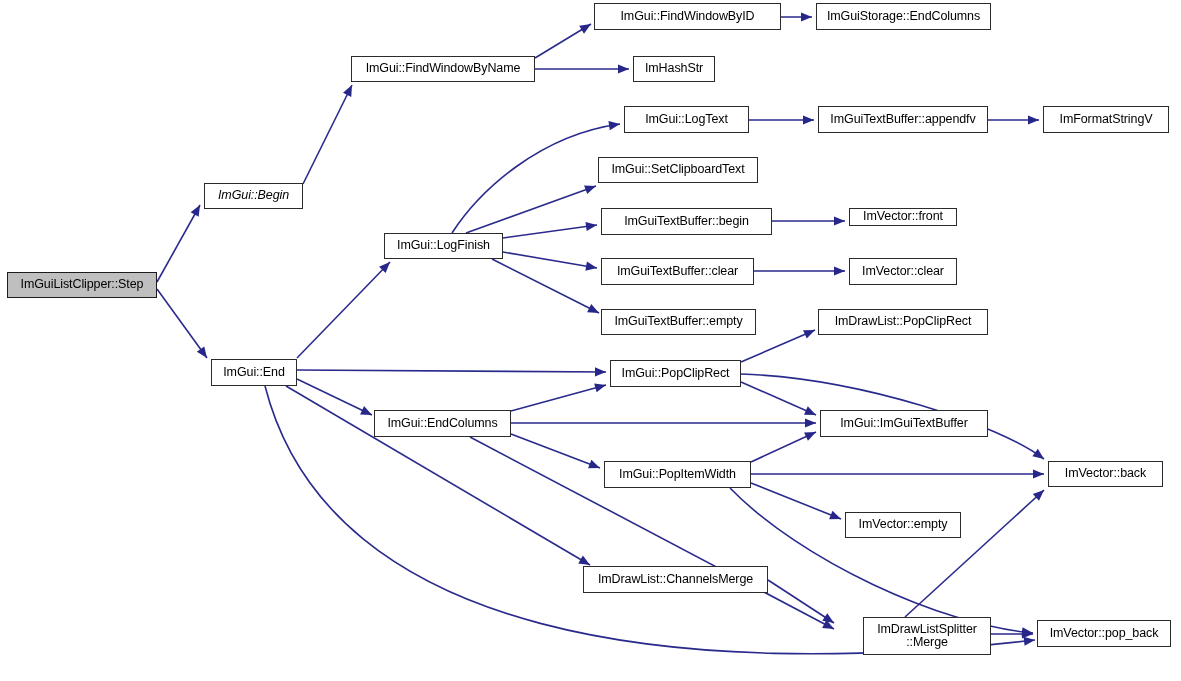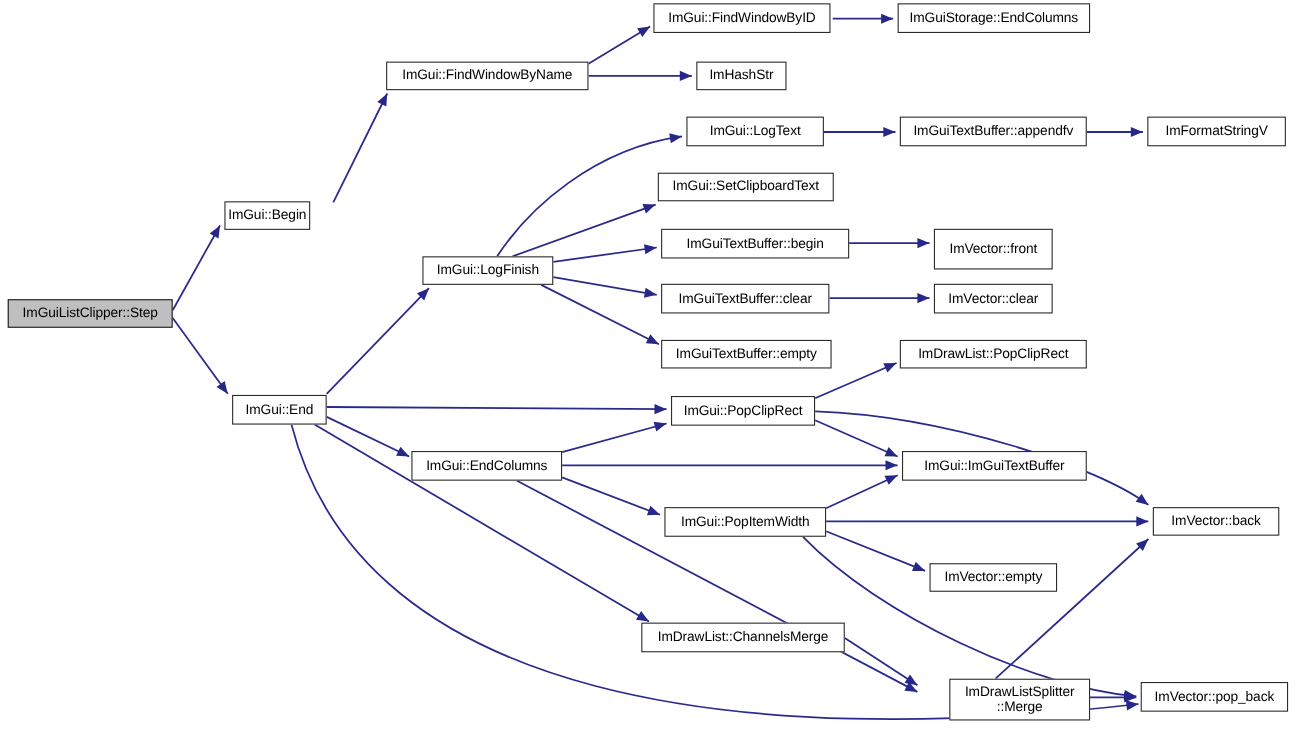--- a/index.html
+++ b/index.html
@@ -128,38 +128,38 @@
       <polygon points="0,0 -11,-4.6 -11,4.6" class="edge-head" fill="#2a2a8c" transform="translate(1033.00,633.00) rotate(5.60)"></polygon>
       <path d="M768,580 L834,623" class="edge-path" stroke="#2a2a8c"></path>
       <polygon points="0,0 -11,-4.6 -11,4.6" class="edge-head" fill="#2a2a8c" transform="translate(834.00,623.00) rotate(33.08)"></polygon>
       <path d="M966,634 L1033,634" class="edge-path" stroke="#2a2a8c"></path>
       <polygon points="0,0 -11,-4.6 -11,4.6" class="edge-head" fill="#2a2a8c" transform="translate(1033.00,634.00) rotate(0.00)"></polygon>
       <path d="M905,617 L1044,490" class="edge-path" stroke="#2a2a8c"></path>
       <polygon points="0,0 -11,-4.6 -11,4.6" class="edge-head" fill="#2a2a8c" transform="translate(1044.00,490.00) rotate(-42.42)"></polygon>
     </svg>
   <div id="nodes-layer">
       <div class="node-box highlight" style="left: 7px; top: 272px; width: 150px; height: 26px;"><span class="node-label">ImGuiListClipper::Step</span></div>
-      <div class="node-box" style="left: 204px; top: 183px; width: 78px; height: 26px;"><span class="node-label">ImGui::Begin</span></div>
+      <div class="node-box" style="left: 204px; top: 183px; width: 99px; height: 26px; font-style: italic;"><span class="node-label">ImGui::Begin</span></div>
       <div class="node-box" style="left: 211px; top: 359px; width: 86px; height: 27px;"><span class="node-label">ImGui::End</span></div>
       <div class="node-box" style="left: 351px; top: 56px; width: 184px; height: 26px;"><span class="node-label">ImGui::FindWindowByName</span></div>
       <div class="node-box" style="left: 384px; top: 233px; width: 119px; height: 26px;"><span class="node-label">ImGui::LogFinish</span></div>
       <div class="node-box" style="left: 374px; top: 410px; width: 137px; height: 27px;"><span class="node-label">ImGui::EndColumns</span></div>
-      <div class="node-box" style="left: 594px; top: 3px; width: 161px; height: 27px; text-align: center;"><span class="node-label">ImGui::FindWindowByID</span></div>
+      <div class="node-box" style="left: 594px; top: 3px; width: 187px; height: 27px; text-align: center;"><span class="node-label">ImGui::FindWindowByID</span></div>
       <div class="node-box" style="left: 633px; top: 56px; width: 82px; height: 26px;"><span class="node-label">ImHashStr</span></div>
       <div class="node-box" style="left: 624px; top: 106px; width: 125px; height: 27px;"><span class="node-label">ImGui::LogText</span></div>
       <div class="node-box" style="left: 598px; top: 157px; width: 160px; height: 26px;"><span class="node-label">ImGui::SetClipboardText</span></div>
       <div class="node-box" style="left: 601px; top: 208px; width: 171px; height: 27px;"><span class="node-label">ImGuiTextBuffer::begin</span></div>
       <div class="node-box" style="left: 601px; top: 258px; width: 153px; height: 27px;"><span class="node-label">ImGuiTextBuffer::clear</span></div>
       <div class="node-box" style="left: 601px; top: 309px; width: 155px; height: 26px;"><span class="node-label">ImGuiTextBuffer::empty</span></div>
       <div class="node-box" style="left: 610px; top: 360px; width: 131px; height: 27px;"><span class="node-label">ImGui::PopClipRect</span></div>
       <div class="node-box" style="left: 604px; top: 461px; width: 147px; height: 27px;"><span class="node-label">ImGui::PopItemWidth</span></div>
       <div class="node-box" style="left: 583px; top: 566px; width: 185px; height: 27px;"><span class="node-label">ImDrawList::ChannelsMerge</span></div>
       <div class="node-box" style="left: 816px; top: 3px; width: 175px; height: 27px;"><span class="node-label">ImGuiStorage::EndColumns</span></div>
       <div class="node-box" style="left: 818px; top: 106px; width: 170px; height: 27px;"><span class="node-label">ImGuiTextBuffer::appendfv</span></div>
-      <div class="node-box" style="left: 849px; top: 208px; width: 108px; height: 37px;"><span class="node-label">ImVector::front</span></div>
+      <div class="node-box" style="left: 849px; top: 208px; width: 108px; height: 18px;"><span class="node-label">ImVector::front</span></div>
       <div class="node-box" style="left: 849px; top: 258px; width: 108px; height: 27px;"><span class="node-label">ImVector::clear</span></div>
       <div class="node-box" style="left: 818px; top: 309px; width: 170px; height: 26px;"><span class="node-label">ImDrawList::PopClipRect</span></div>
       <div class="node-box" style="left: 820px; top: 410px; width: 168px; height: 27px;"><span class="node-label">ImGui::ImGuiTextBuffer</span></div>
       <div class="node-box" style="left: 845px; top: 512px; width: 116px; height: 26px;"><span class="node-label">ImVector::empty</span></div>
       <div class="node-box" style="left: 863px; top: 617px; width: 128px; height: 38px;"><span class="node-label">ImDrawListSplitter
 ::Merge</span></div>
       <div class="node-box" style="left: 1048px; top: 461px; width: 115px; height: 26px;"><span class="node-label">ImVector::back</span></div>
       <div class="node-box" style="left: 1043px; top: 106px; width: 126px; height: 27px;"><span class="node-label">ImFormatStringV</span></div>
       <div class="node-box" style="left: 1037px; top: 620px; width: 134px; height: 27px;"><span class="node-label">ImVector::pop_back</span></div>
     </div>

